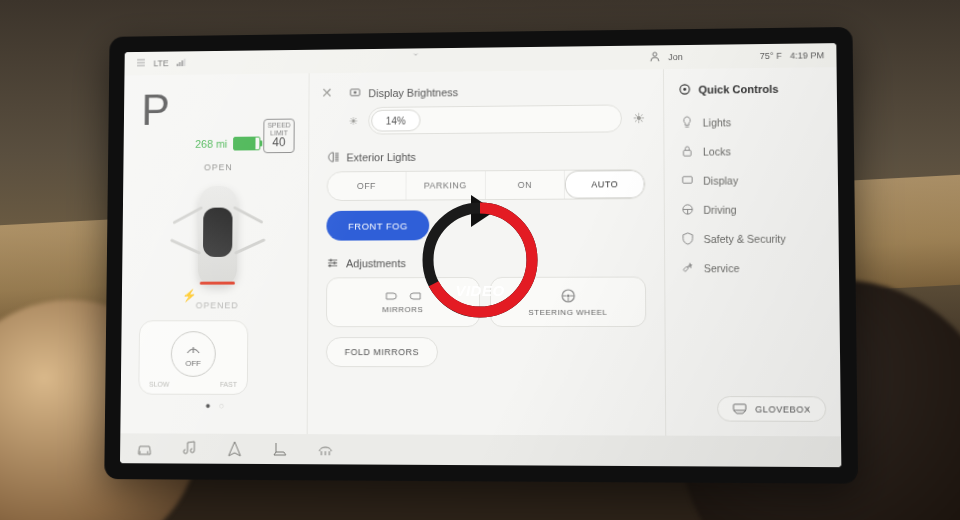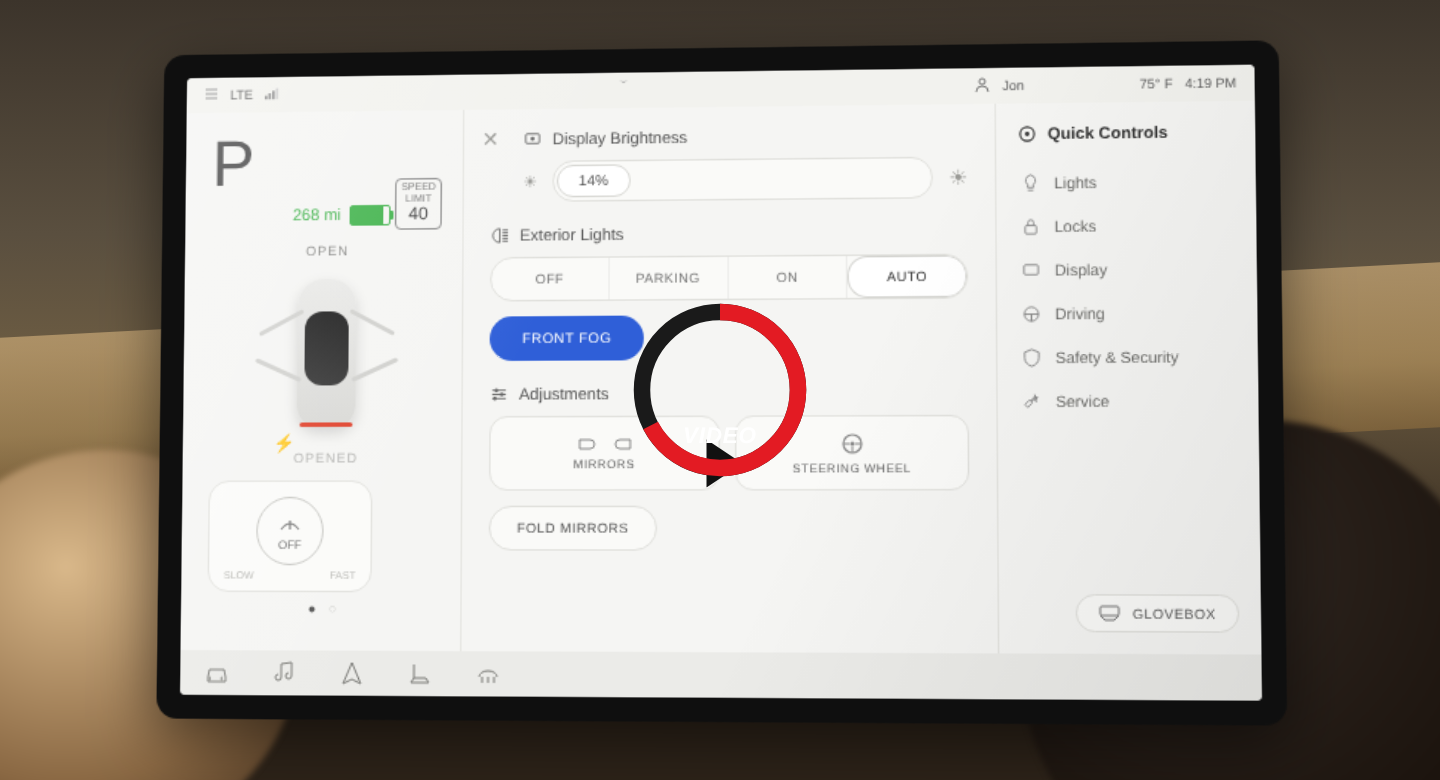--- a/index.html
+++ b/index.html
@@ -75,21 +75,21 @@
   .qc-head{display:flex;align-items:center;gap:7px;font-size:11px;font-weight:600;color:#333;margin-bottom:12px;}
   .qc-item{display:flex;align-items:center;gap:9px;font-size:10.5px;color:#6d6d6a;padding:8px 2px;}
   .qc-item svg,.qc-head svg{width:13px;height:13px;flex:0 0 13px;}
   .glovebox{position:absolute;bottom:14px;right:14px;display:flex;align-items:center;gap:8px;border:1px solid #e0e0dc;border-radius:14px;padding:6px 14px;font-size:9px;letter-spacing:.5px;color:#555;background:#fafaf8;}
 
   
   .dock{height:30px;flex:0 0 30px;background:#ebebe8;display:flex;align-items:center;padding:0 16px;gap:28px;}
   .dock-icon{width:18px;height:18px;color:#7a7a76;}
 
   
-  .play-overlay{position:absolute;top:50%;left:50%;width:130px;height:130px;margin:-65px 0 0 -65px;z-index:50;display:flex;align-items:flex-end;justify-content:center;pointer-events:none;}
+  .play-overlay{position:absolute;top:50%;left:50%;width:130px;height:130px;margin:-65px 0 0 -65px;z-index:50;display:flex;align-items:flex-start;justify-content:center;pointer-events:none;}
   .play-ring{position:absolute;inset:0;}
   .play-ring circle.bg{stroke:#1a1a1a;stroke-width:11;fill:none;}
   .play-ring circle.fg{stroke:#e31b23;stroke-width:11;fill:none;stroke-dasharray:220 360;stroke-linecap:butt;transform:rotate(-90deg);transform-origin:50% 50%;}
   .play-tri{width:0;height:0;border-left:24px solid #111;border-top:16px solid transparent;border-bottom:16px solid transparent;margin-left:6px;}
   .play-label{position:absolute;bottom:26px;width:100%;text-align:center;font-size:15px;font-weight:700;font-style:italic;color:#fff;letter-spacing:.5px;}
 </style>
 </head>
 <body>
 
 <div class="photo">

